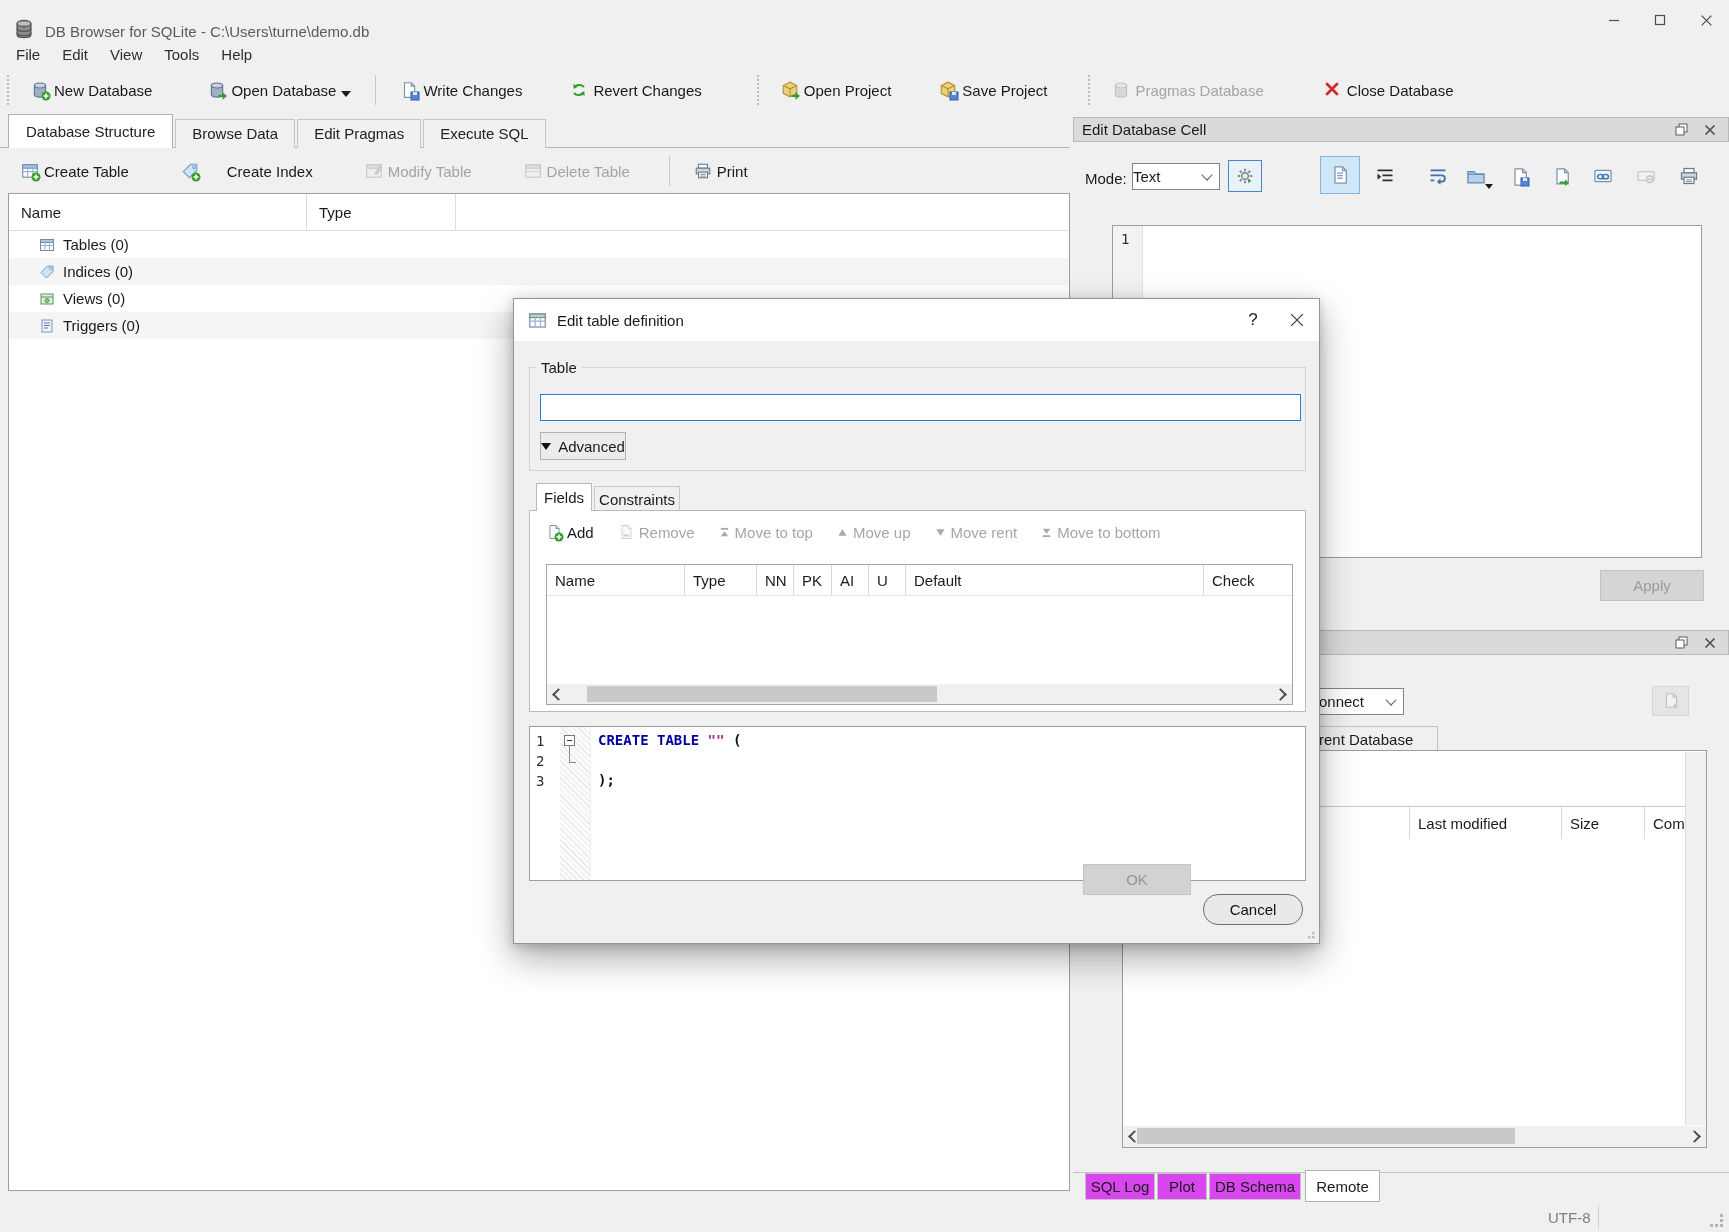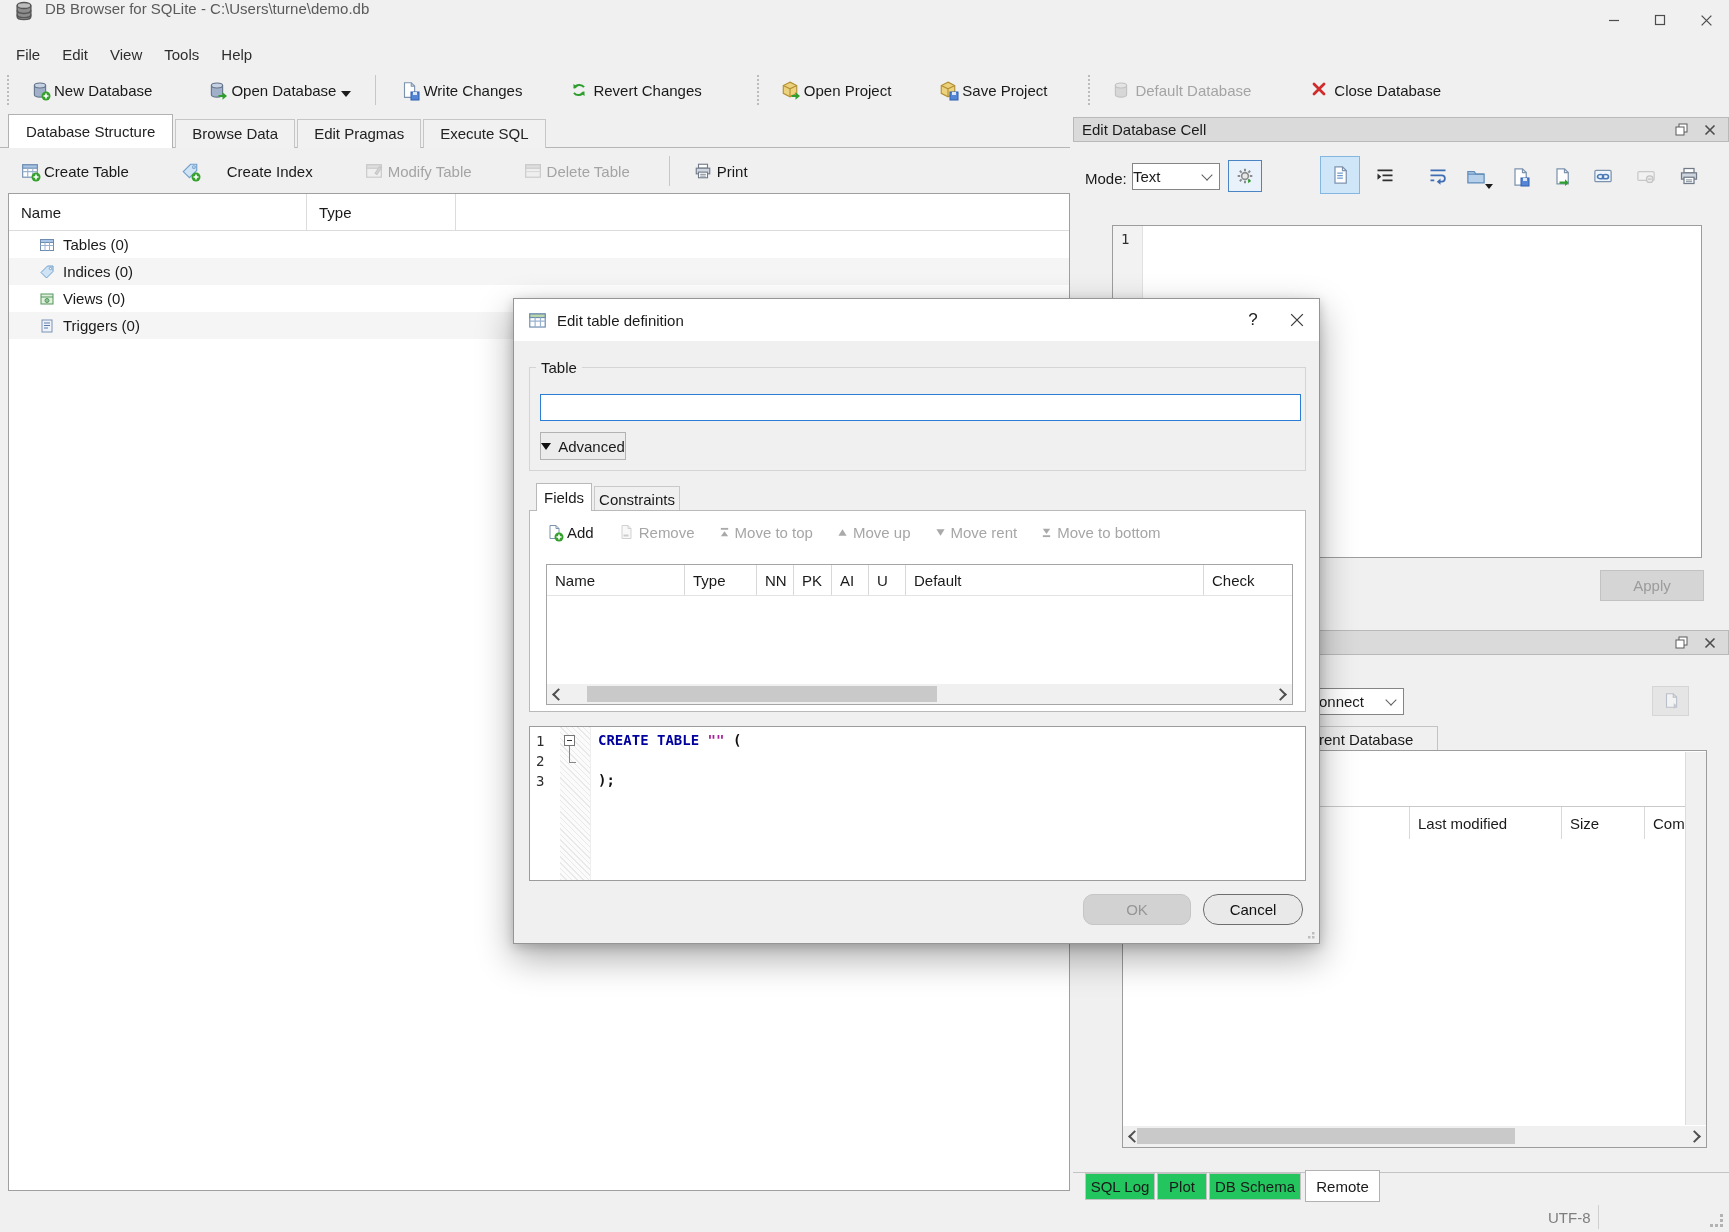--- a/index.html
+++ b/index.html
@@ -1,21 +1,21 @@
 <!DOCTYPE html>
 <html><head>
 <meta charset="utf-8">
 <style>
   html,body{margin:0;padding:0;background:#d9d9d9;}
   .screen{position:relative;width:1729px;height:1232px;background:#f0f0f0;overflow:hidden;
           font-family:"Liberation Sans",sans-serif;color:#1a1a1a;font-size:15px;}
   .abs{position:absolute;}
   svg{display:block;}
   
-  .titlebar{position:absolute;top:0;left:0;width:100%;height:40px;background:#f0f0f0;display:flex;align-items:flex-start;}
+  .titlebar{position:absolute;top:0;left:0;width:100%;height:40px;background:#f0f0f0;display:flex;align-items:flex-end;}
   .titlebar .ttext{color:#5a5a5a;margin-left:10px;}
   .winbtns{margin-left:auto;display:flex;}
   .winbtn{width:46px;height:40px;display:flex;align-items:center;justify-content:center;}
   
   .menubar{position:absolute;top:40px;left:0;height:28px;display:flex;align-items:center;padding-left:5px;}
   .menu-item{padding:3px 11px;color:#2e2e2e;}
   
   .toolbar{position:absolute;top:68px;left:0;width:100%;height:44px;display:flex;align-items:center;}
   .tb-handle{width:0;height:30px;border-left:2px dotted #bcbcbc;margin:0 7px;}
   .tb-sep{width:1px;height:30px;background:#c7c7c7;margin:0 9px;}
@@ -50,21 +50,21 @@
   .iconbtn{position:absolute;display:flex;align-items:center;justify-content:center;}
   .whitebox{position:absolute;background:#fff;border:1px solid #9d9d9d;box-sizing:border-box;}
   .gutter{position:absolute;left:0;top:0;bottom:0;width:30px;background:#f2f2f2;border-right:1px solid #e1e1e1;
           font-family:"DejaVu Sans Mono",monospace;font-size:14px;color:#2e2e2e;padding:5px 0 0 8px;box-sizing:border-box;}
   .btn-dis{background:#d5d5d5;border:1px solid #c2c2c2;color:#9b9b9b;display:flex;align-items:center;justify-content:center;}
   
   .sb-arrow{width:20px;height:100%;display:flex;align-items:center;justify-content:center;background:#f0f0f0;}
   .sb-l{width:7px;height:7px;border-left:2px solid #4f4f4f;border-bottom:2px solid #4f4f4f;transform:rotate(45deg);margin-left:3px;}
   .sb-r{width:7px;height:7px;border-right:2px solid #4f4f4f;border-top:2px solid #4f4f4f;transform:rotate(45deg);margin-right:3px;}
   
-  .btab{position:absolute;background:#22c55e;border:1px solid #c3c3c3;box-sizing:border-box;display:flex;align-items:center;justify-content:center;}
+  .btab{position:absolute;background:#d946ef;border:1px solid #c3c3c3;box-sizing:border-box;display:flex;align-items:center;justify-content:center;}
   .btab.active{background:#fff;border-color:#b1b1b1;z-index:2;}
   
   .dialog{position:absolute;left:513px;top:298px;width:807px;height:646px;background:#f0f0f0;border:1px solid #959595;
           box-sizing:border-box;z-index:50;box-shadow:0 14px 34px rgba(0,0,0,.33),0 3px 10px rgba(0,0,0,.18);}
   .dlg-title{height:42px;background:#fff;display:flex;align-items:center;padding-left:14px;}
   .dlg-tbtn{width:44px;height:42px;display:flex;align-items:center;justify-content:center;font-size:17px;color:#222;}
   .groupbox{position:absolute;border:1px solid #d4d4d4;box-sizing:border-box;}
   .grouplabel{position:absolute;top:-9px;left:6px;background:#f0f0f0;padding:0 5px;}
   .txtinput{position:absolute;background:#fff;border:1px solid #2a7cd4;box-sizing:border-box;font-size:15px;padding:0 6px;outline:none;}
   .smallbtn{position:absolute;background:#ececec;border:1px solid #b2b2b2;box-sizing:border-box;display:flex;align-items:center;justify-content:center;gap:7px;}
@@ -233,21 +233,21 @@
       <span>Save Project</span>
     </span>
     <span class="tb-handle" style="margin-left:26px;"></span>
     <span class="tb-btn dis">
       <span class="icn" style="opacity:.45;">
         <svg width="18" height="18" viewBox="0 0 16 16">
             <path d="M3 4v8c0 1.3 2.2 2.3 5 2.3s5-1 5-2.3V4" fill="#b9b9b9" stroke="#8a8a8a"></path>
             <ellipse cx="8" cy="4" rx="5" ry="2.2" fill="#d7d7d7" stroke="#8a8a8a"></ellipse>
           </svg>
       </span>
-      <span>Default Database</span>
+      <span>Pragmas Database</span>
     </span>
     <span class="tb-btn" style="margin-left:30px;">
       <span class="icn">
         <svg width="16" height="16" viewBox="0 0 16 16">
             <path d="M3 3l10 10M13 3L3 13" stroke="#cf2b2b" stroke-width="2.8" stroke-linecap="round"></path>
           </svg>
       </span>
       <span>Close Database</span>
     </span>
   </div>
@@ -705,21 +705,21 @@
             <rect x="0.5" y="0.5" width="10" height="10" fill="#fff" stroke="#777"></rect>
             <path d="M3 5.5h5" stroke="#333"></path>
           </svg>
       </span>
       <span class="abs" style="left:39px;top:19px;width:1px;height:16px;background:#888;"></span>
       <span class="abs" style="left:39px;top:35px;width:7px;height:1px;background:#888;"></span>
       <span class="sql-line" style="top:5px;"><span class="kw">CREATE TABLE</span><span class="plain">&nbsp;</span><span class="strlit">""</span><span class="plain">&nbsp;</span><span class="plain">(</span></span>
       <span class="sql-line" style="top:45px;"><span class="plain">);</span></span>
     </div>
 
-    <div class="dlgbtn ok-dis" style="left:569px;top:595px;width:108px;border-radius:10px;">OK</div>
+    <div class="dlgbtn ok-dis" style="left:569px;top:565px;width:108px;">OK</div>
     <div class="dlgbtn cancel" style="left:689px;top:595px;width:100px;border-radius:15px;">Cancel</div>
 
     <span class="abs" style="right:3px;bottom:3px;">
       <svg width="12" height="12" viewBox="0 0 12 12">
           <g fill="#bdbdbd">
             <rect x="8" y="8" width="2.5" height="2.5"></rect>
             <rect x="8" y="4" width="2.5" height="2.5"></rect>
             <rect x="4" y="8" width="2.5" height="2.5"></rect>
           </g>
         </svg>

